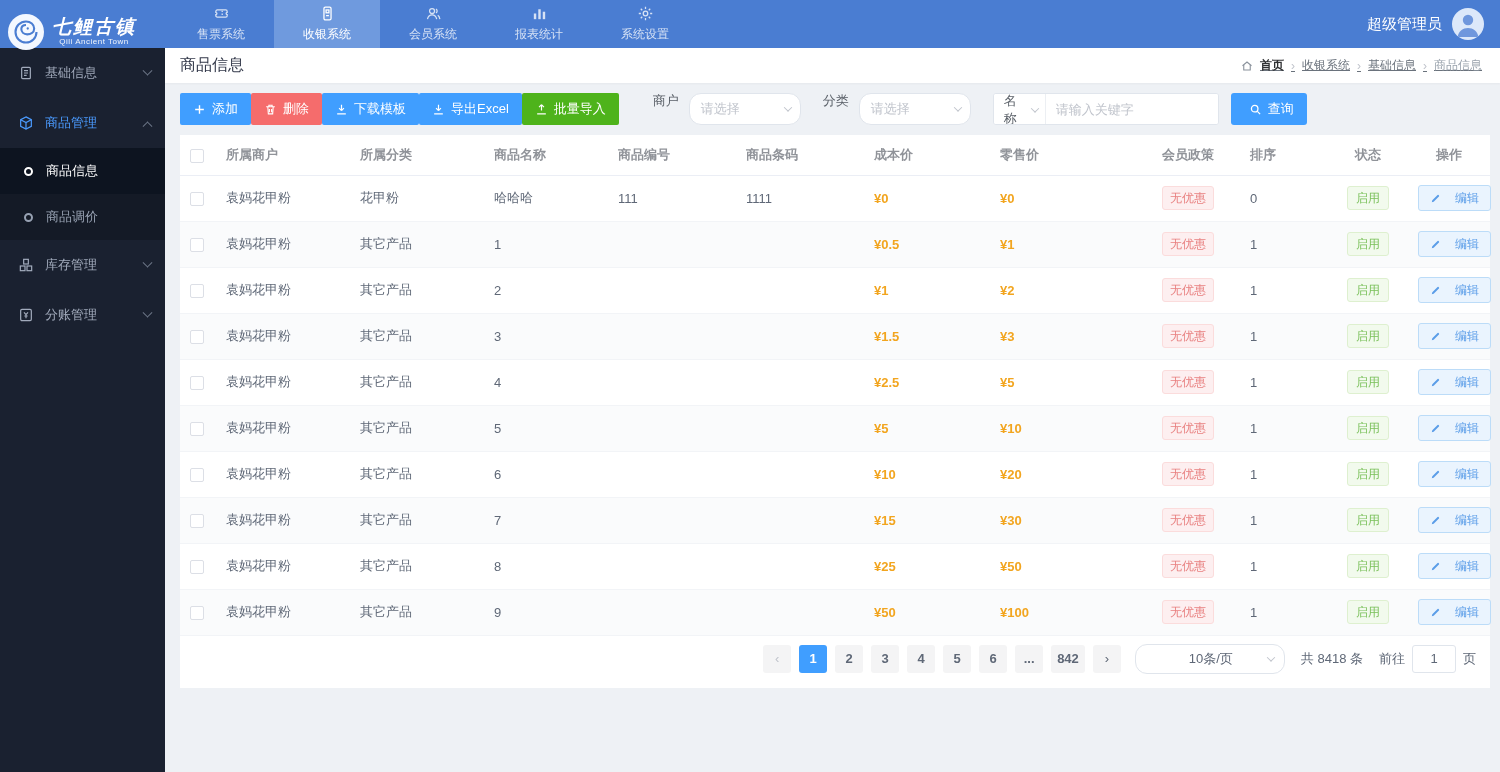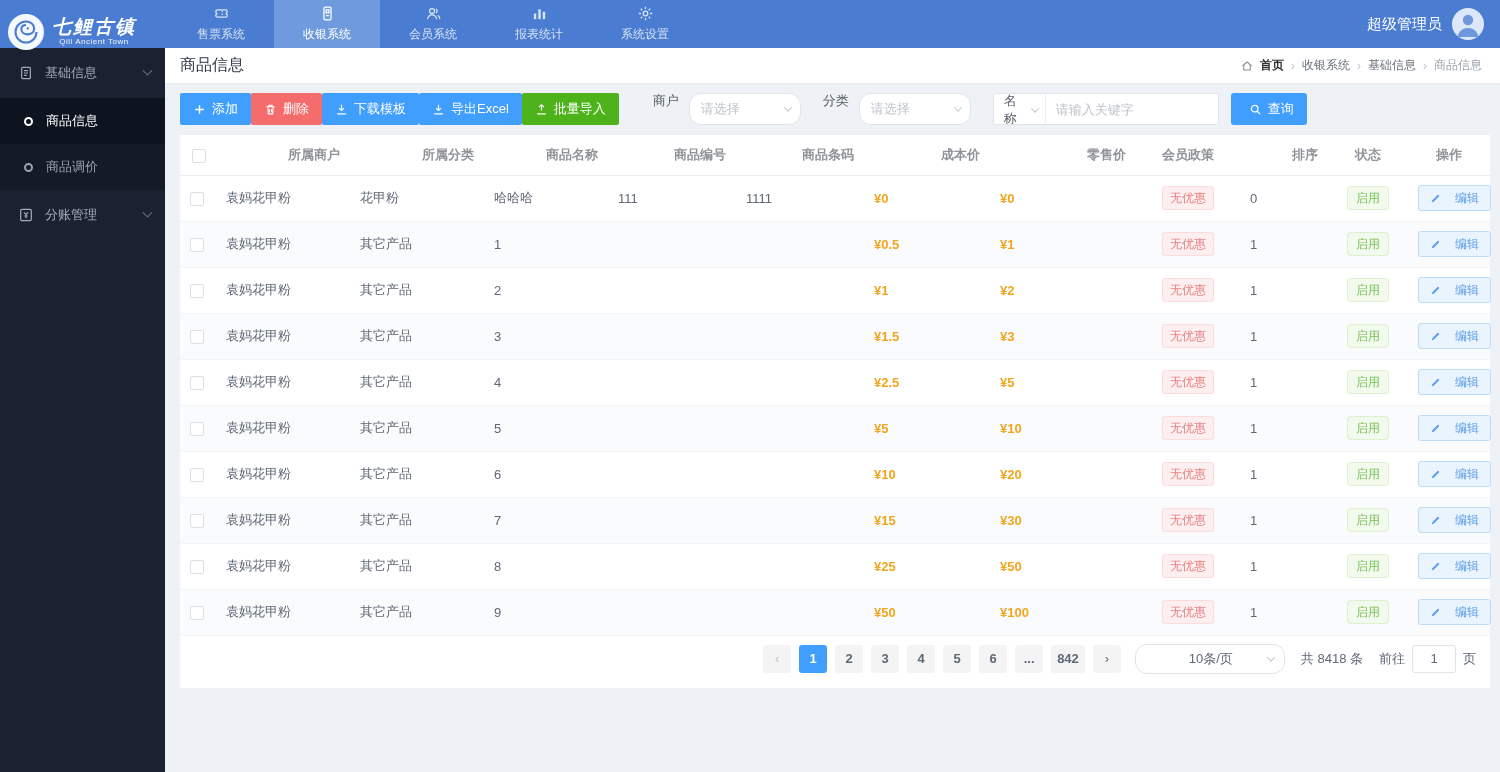--- a/index.html
+++ b/index.html
@@ -44,21 +44,21 @@
   .sub-item{ height:46px; display:flex; align-items:center; gap:13px;
     padding-left:24px; color:#97a1b2; font-size:13px; cursor:pointer;}
   .sub-item .dot{ width:9px; height:9px; border:2px solid currentColor; border-radius:50%; flex:none;}
   .sub-item.active{ background:#0d1420; color:#ffffff; }
 
   
   .main{ position:absolute; top:48px; left:165px; width:1335px; }
   .page-header{ background:#fff; height:35px; display:flex; align-items:center;
     justify-content:space-between; padding:0 18px 0 15px; box-shadow:0 1px 2px rgba(0,0,0,.04);}
   .page-title{ font-size:16px; color:#33394a; }
-  .breadcrumb{ display:flex; align-items:center; gap:7px; font-size:12px; color:#6a727c;}
+  .breadcrumb{ display:flex; align-items:center; gap:7px; font-size:12px; color:#6a727c;text-decoration:underline;}
   .breadcrumb svg{ width:12px; height:12px; }
   .crumb{ cursor:pointer; }
   .crumb.first{ color:#303133; font-weight:700; }
   .crumb.last{ color:#9aa3ad; cursor:default; }
   .crumb-sep{ color:#c0c4cc; }
 
   
   .toolbar{ display:flex; align-items:center; padding:10px 15px 10px 15px; height:52px;}
   .btn{ height:32px; border:none; color:#fff; font-size:13px; display:inline-flex;
     align-items:center; gap:6px; padding:0 13px; cursor:pointer; border-radius:2px; font-family:inherit;}
@@ -79,21 +79,21 @@
   .sel-name{ width:52px; border:none; border-right:1px solid #eceff3; border-radius:0;
     color:#5a6068; padding:0 7px 0 10px;}
   .kw-input{ width:172px; border:none; outline:none; padding:0 10px; font-size:13px;
     font-family:inherit; color:#303133;}
   .kw-input::placeholder{ color:#c0c4cc; }
   .btn-search{ margin-left:12px; width:76px; justify-content:flex-end; border-radius:3px;}
 
   
   .table-card{ background:#fff; margin:0 10px 0 15px; width:1310px;}
   table{ width:100%; border-collapse:collapse; table-layout:fixed; font-size:13px;}
-  thead th{ height:40px; text-align:right; color:#909399; font-weight:700;
+  thead th{ height:40px; text-align:left; color:#909399; font-weight:700;
     border-bottom:1px solid #ebeef5; padding:0 10px; white-space:nowrap;}
   tbody td{ height:46px; color:#5f6877; border-bottom:1px solid #f2f4f7; padding:0 10px; white-space:nowrap;}
   tbody tr:nth-child(even){ background:#fafbfc; }
   th.ctr, td.ctr{ text-align:center; }
   .checkbox{ width:14px; height:14px; border:1px solid #dcdfe6; border-radius:2px;
     background:#fff; display:inline-block; cursor:pointer; vertical-align:middle;}
   td.price{ color:var(--c-price,#f2a51f); font-weight:700; }
   .badge-pink{ display:inline-block; padding:5px 7px; font-size:12px; color:#e88080;
     background:#fdeff0; border:1px solid #fbdcdc; border-radius:3px; line-height:1;}
   .badge-green{ display:inline-block; padding:5px 8px; font-size:12px; color:#7ac05a;
@@ -201,29 +201,50 @@
     <div class="side-item">
       <span>
         <svg viewBox="0 0 24 24" fill="none" stroke="currentColor" stroke-width="1.8">
           <rect x="5.5" y="3.5" width="13" height="17" rx="1.5"></rect>
           <path d="M9 8.5h6M9 12h6M9 15.5h4"></path>
         </svg>
       </span>
       <span>基础信息</span>
       <span class="chev down"></span>
     </div>
+    <div class="side-item expanded-parent">
+      <span>
+        <svg viewBox="0 0 24 24" fill="none" stroke="currentColor" stroke-width="1.8">
+          <path d="M12 2.8 20 7v10l-8 4.2L4 17V7z"></path>
+          <path d="M4 7l8 4.2L20 7M12 11.2V21.2"></path>
+        </svg>
+      </span>
+      <span>商品管理</span>
+      <span class="chev up"></span>
+    </div>
     <div class="submenu">
       <div class="sub-item active">
         <span class="dot"></span>
         <span>商品信息</span>
       </div>
       <div class="sub-item">
         <span class="dot"></span>
         <span>商品调价</span>
       </div>
+    </div>
+    <div class="side-item">
+      <span>
+        <svg viewBox="0 0 24 24" fill="none" stroke="currentColor" stroke-width="1.8">
+          <rect x="8.5" y="3.5" width="7" height="7"></rect>
+          <rect x="3.5" y="13.5" width="7" height="7"></rect>
+          <rect x="13.5" y="13.5" width="7" height="7"></rect>
+        </svg>
+      </span>
+      <span>库存管理</span>
+      <span class="chev down"></span>
     </div>
     <div class="side-item">
       <span>
         <svg viewBox="0 0 24 24" fill="none" stroke="currentColor" stroke-width="1.8">
           <rect x="4" y="3.5" width="16" height="17" rx="2"></rect>
           <path d="m9 8 3 3.5L15 8M12 11.5V17M9.5 13.5h5"></path>
         </svg>
       </span>
       <span>分账管理</span>
       <span class="chev down"></span>

